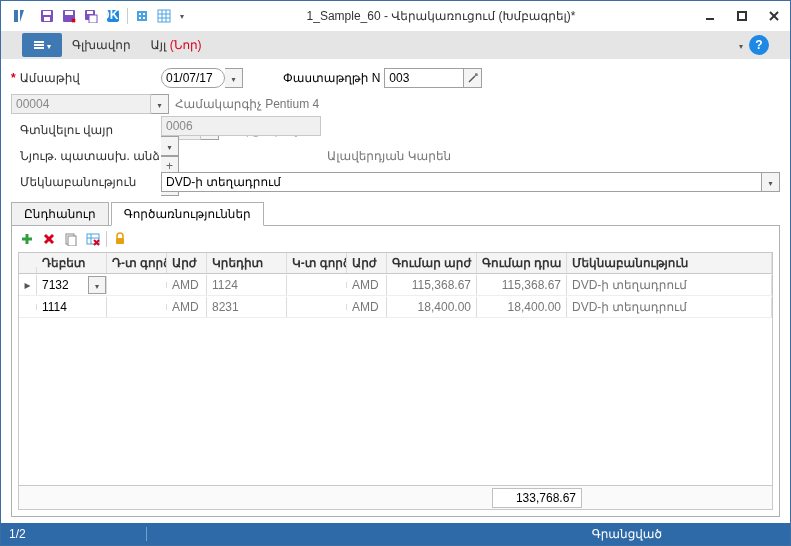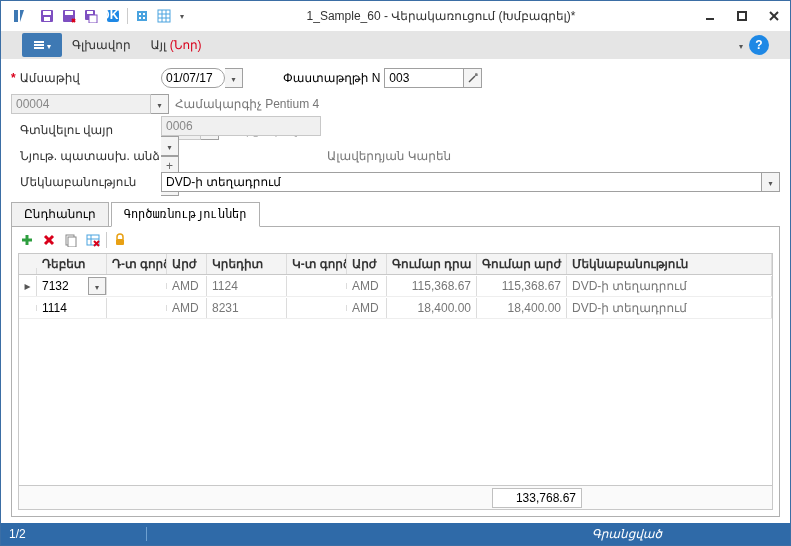--- a/index.html
+++ b/index.html
@@ -22,21 +22,21 @@
   .row { display: flex; align-items: center; height: 22px; }
   .label { width: 150px; color: #333; }
   .req { color: #d9001b; margin-right: 4px; font-weight: bold; }
   .input { height: 20px; border: 1px solid #a0a0a0; background: #fff; padding: 0 4px; display: flex; align-items: center; }
   .input .txt { flex: 1; overflow: hidden; }
   .readonly { background: #f0f0f0; color: #666; border:1px solid #c8c8c8; }
   .row .mid-label { margin: 0 6px 0 12px; }
   .row .subtext { margin-left: 6px; color: #777; }
   .tabs { display: flex; border-bottom: 1px solid #b0b0b0; margin: 4px 10px 0 10px; }
   .tab { padding: 4px 12px; border: 1px solid #b0b0b0; background: #f1f1f1; margin-right: 2px; position: relative; bottom: -1px; }
-  .tab.active { background: #fff; border-bottom: 1px solid #fff; font-family: Liberation Mono, monospace; }
+  .tab.active { background: #fff; border-bottom: 1px solid #fff; }
   .gridarea { margin: 0 10px 6px 10px; border: 1px solid #b0b0b0; border-top: none; flex: 1; display: flex; flex-direction: column; }
   .gridtoolbar { height: 26px; display: flex; align-items: center; gap: 4px; padding: 0 6px; }
   .gridtoolbar .gtb { width: 18px; height: 18px; display: flex; align-items: center; justify-content: center; cursor: pointer; }
   .grid { flex: 1; display: flex; flex-direction: column; border: 1px solid #c8c8c8; margin: 0 6px 6px 6px; }
   .grid .ghead { display: flex; background: #f4f4f4; border-bottom: 1px solid #c8c8c8; align-items: flex-end; }
   .grid .gcell { border-right: 1px solid #dcdcdc; padding: 3px 5px; overflow: hidden; white-space: nowrap; }
   .grid .ghead .gcell { font-weight: bold; color: #333; background:#f4f4f4;}
   .grid .gbody { flex: 1; overflow: auto; background:#fff;}
   .grid .grow { display: flex; border-bottom: 1px solid #eeeeee; height: 22px; align-items:center;}
   .grid .grow.active { background: #fff; }
@@ -46,21 +46,21 @@
   .c-arj1 { width: 40px; }
   .c-kredit { width: 80px; }
   .c-kt { width: 60px; }
   .c-arj2 { width: 40px; }
   .c-sum1 { width: 90px; text-align: right; }
   .c-sum2 { width: 90px; text-align: right; }
   .c-comment { flex: 1; }
   .grid .gfooter { display:flex; border-top:1px solid #c8c8c8; background:#fafafa; height:24px; align-items:center;}
   .grid .gfooter .total { margin-left: auto; margin-right: 190px; width:90px; text-align:right; border:1px solid #c0c0c0; padding:2px 5px; background:#fff;}
   .statusbar { height: 22px; background: #2f6aa8; color: #fff; display: flex; align-items: center; padding: 0 8px; }
-  .statusbar .sb-right { flex:1; text-align:right; padding-right:120px;font-style:italic;}
+  .statusbar .sb-right { flex:1; text-align:right; padding-right:120px;}
   .chev::after { content:"▾"; font-size:8px; color:#555;}
   .chevw::after { content:"▾"; font-size:8px; color:#fff;}
   .drop { width:18px; display:flex; align-items:center; justify-content:center; border:1px solid #a0a0a0; border-left:none; height:20px; background:#f4f4f4;}
 </style>
 </head>
 <body>
 
 <div class="window">
 
   <div class="titlebar">
@@ -279,22 +279,22 @@
 
     <div class="grid">
       <div class="ghead">
         <div class="gcell marker"></div>
         <div class="gcell c-debet">Դեբետ</div>
         <div class="gcell c-dt">Դ-տ գործ</div>
         <div class="gcell c-arj1">Արժ</div>
         <div class="gcell c-kredit">Կրեդիտ</div>
         <div class="gcell c-kt">Կ-տ գործ</div>
         <div class="gcell c-arj2">Արժ</div>
+        <div class="gcell c-sum1">Գումար արժ</div>
         <div class="gcell c-sum2">Գումար դրա</div>
-        <div class="gcell c-sum1">Գումար արժ</div>
         <div class="gcell c-comment">Մեկնաբանություն</div>
       </div>
       <div class="gbody">
         <div class="grow active">
           <div class="gcell marker">▸</div>
           <div class="gcell c-debet" style="display:flex;padding:0 0 0 5px;align-items:center;">
               <span style="flex:1">7132</span>
               <span class="drop" style="height:18px;border:1px solid #a0a0a0;">
                 <span class="chev"></span>
               </span>

